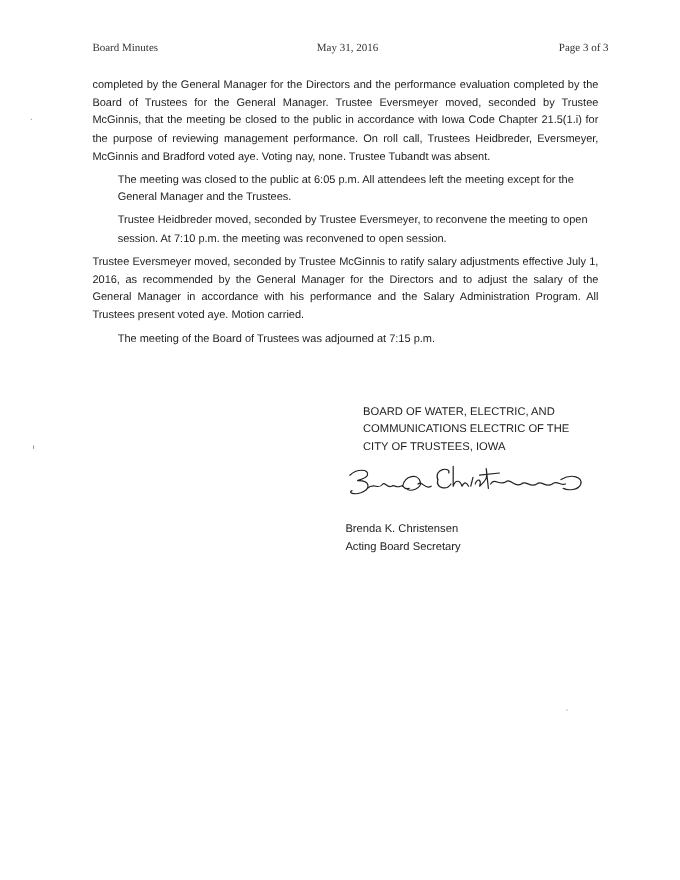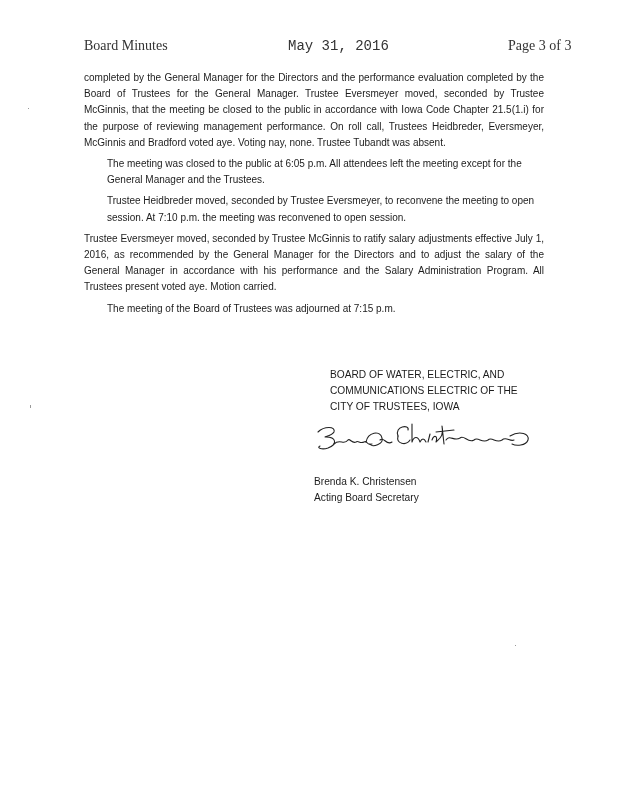--- a/index.html
+++ b/index.html
@@ -14,25 +14,25 @@
       overflow: hidden;
       color: #1a1a1a;
     }
     .header {
       position: absolute;
       top: 38px;
       left: 0;
       width: 606px;
       height: 14px;
       font-family: "Liberation Serif", serif;
-      font-size: 14px;
+      font-size: 10px;
       color: #333;
     }
     .header .left { position: absolute; left: 84px; }
-    .header .center { position: absolute; left: 288px; font-family: Liberation Mono, monospace; }
+    .header .center { position: absolute; left: 288px; }
     .header .right { position: absolute; left: 508px; }
 
     .body-text {
       position: absolute;
       left: 84px;
       top: 70px;
       width: 460px;
       font-family: "Liberation Sans", sans-serif;
       font-size: 10px;
       line-height: 16.2px;

